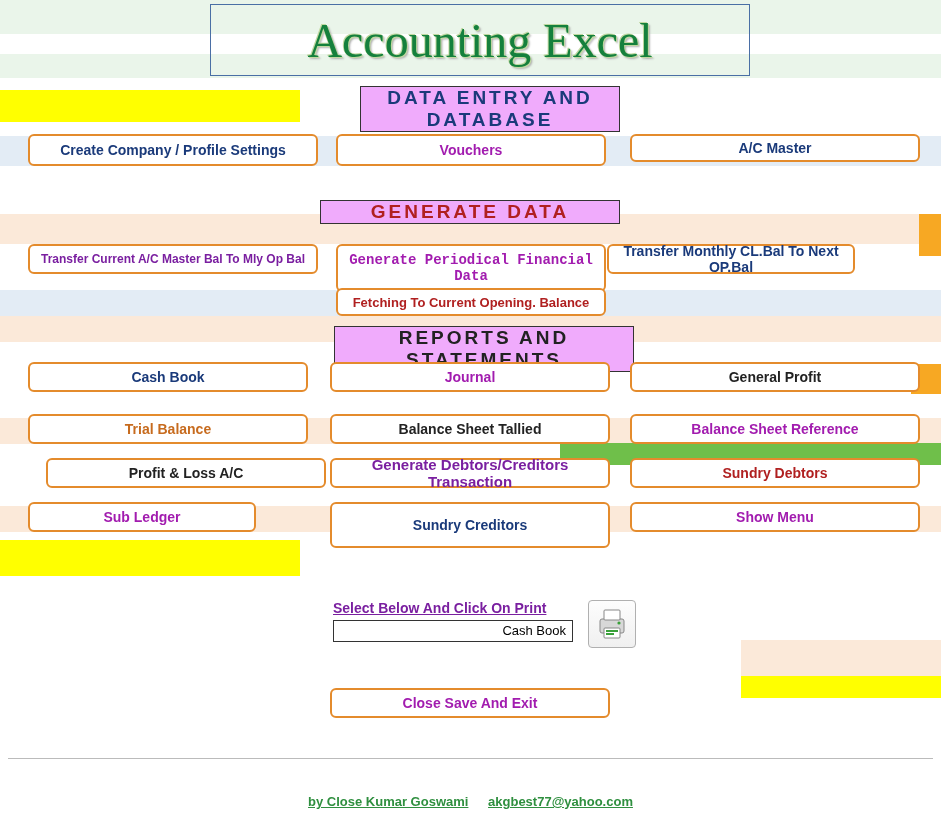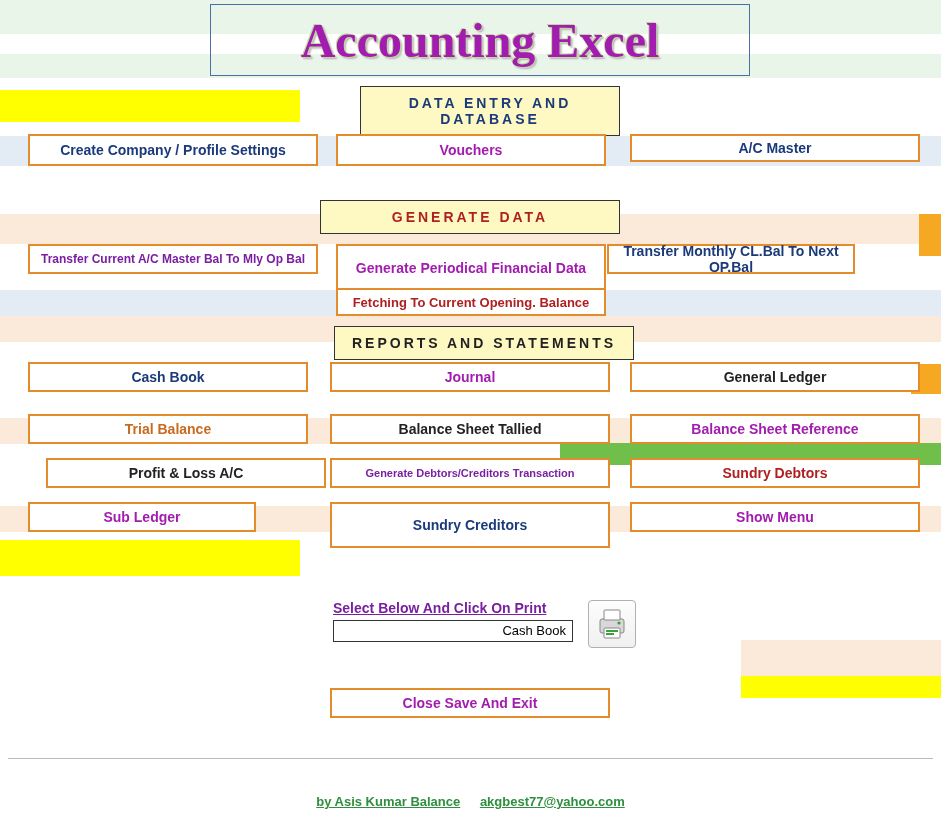--- a/index.html
+++ b/index.html
@@ -30,39 +30,39 @@
     border: 1.5px solid #4a6fa5;
     display: flex;
     align-items: center;
     justify-content: center;
     z-index: 2;
     background: transparent;
   }
   .title-text {
     font-family: Georgia, "Times New Roman", serif;
     font-size: 48px;
-    font-weight: bold;
-    color: #a21caf;
+    font-weight: normal;
+    color: #15803d;
     text-shadow: 1px 1px 0 #c0d8a0, -1px -1px 0 #c0d8a0, 2px 2px 2px #b0b0b0;
   }
   .section-header {
     position: absolute;
     border: 1.5px solid #333;
-    background: #fef9c3;
+    background: #f0abfc;
     text-align: center;
     font-weight: bold;
     letter-spacing: 3px;
-    font-size: 14px;
-    padding: 8px 0;
+    font-size: 19px;
+    padding: 0 0;
     z-index: 3;
   }
   .btn {
     position: absolute;
     border: 2px solid #e48b2c;
-    border-radius: 0;
+    border-radius: 6px;
     background: #fff;
     text-align: center;
     display: flex;
     align-items: center;
     justify-content: center;
     font-size: 14px;
     font-weight: bold;
     z-index: 3;
     padding: 12px 4px;
     cursor: pointer;
@@ -149,34 +149,34 @@
 
 <div class="section-header c-navy" style="top:86px;left:360px;width:260px;">DATA ENTRY AND DATABASE</div>
 <div class="section-header c-red" style="top:200px;left:320px;width:300px;border-width:1px;">GENERATE  DATA</div>
 <div class="section-header c-black" style="top:326px;left:320px;width:300px;border-width:1px;margin-left:14px;">REPORTS AND STATEMENTS</div>
 
 <button class="btn c-navy" style="top:134px;left:28px;width:290px;height:32px;">Create Company / Profile Settings</button>
 <button class="btn c-green" style="top:134px;left:336px;width:270px;height:32px;">Vouchers</button>
 <button class="btn c-navy" style="top:134px;left:630px;width:290px;height:24px;">A/C  Master</button>
 
 <button class="btn small c-purple" style="top:244px;left:28px;width:290px;height:30px;font-size:12px;">Transfer Current  A/C Master Bal  To Mly Op Bal</button>
-<button class="btn c-green" style="top:244px;left:336px;width:270px;height:48px;">Generate Periodical Financial Data</button>
+<button class="btn c-green" style="top:244px;left:336px;width:270px;height:48px;font-family:Liberation Mono, monospace;">Generate Periodical Financial Data</button>
 <button class="btn c-navy" style="top:244px;left:607px;width:248px;height:30px;">Transfer Monthly  CL.Bal To Next OP.Bal</button>
 <button class="btn c-red" style="top:288px;left:336px;width:270px;height:28px;font-size:13px;">Fetching  To Current Opening. Balance</button>
 
 <button class="btn c-navy" style="top:362px;left:28px;width:280px;height:30px;">Cash Book</button>
 <button class="btn c-green" style="top:362px;left:330px;width:280px;height:30px;">Journal</button>
-<button class="btn c-black" style="top:362px;left:630px;width:290px;height:30px;">General Ledger</button>
+<button class="btn c-black" style="top:362px;left:630px;width:290px;height:30px;">General Profit</button>
 
 <button class="btn c-orange" style="top:414px;left:28px;width:280px;height:30px;">Trial Balance</button>
 <button class="btn c-black" style="top:414px;left:330px;width:280px;height:30px;">Balance Sheet Tallied</button>
 <button class="btn c-green" style="top:414px;left:630px;width:290px;height:30px;">Balance Sheet Reference</button>
 
 <button class="btn c-black" style="top:458px;left:36px;width:280px;height:30px;margin-left:10px;">Profit &amp; Loss A/C</button>
-<button class="btn c-purple" style="top:458px;left:330px;width:280px;height:30px;font-size:11px;">Generate Debtors/Creditors Transaction</button>
+<button class="btn c-purple" style="top:458px;left:330px;width:280px;height:30px;font-size:15px;">Generate Debtors/Creditors Transaction</button>
 <button class="btn c-red" style="top:458px;left:630px;width:290px;height:30px;">Sundry Debtors</button>
 
 <button class="btn c-green" style="top:502px;left:28px;width:228px;height:30px;">Sub Ledger</button>
 <button class="btn c-navy" style="top:502px;left:330px;width:280px;height:46px;">Sundry Creditors</button>
 <button class="btn c-green" style="top:502px;left:630px;width:290px;height:30px;">Show Menu</button>
 
 <div class="print-label" style="top:600px;left:333px;">Select Below And Click On Print</div>
 <div class="print-select" style="top:620px;left:333px;width:240px;height:22px;">Cash Book</div>
 <div class="print-icon" style="top:600px;left:588px;">
   <svg width="36" height="36" viewBox="0 0 36 36">
@@ -186,15 +186,15 @@
     <circle cx="25" cy="17" r="1.6" fill="#3aa03a"></circle>
     <rect x="12" y="24" width="12" height="2" fill="#3aa03a"></rect>
     <rect x="12" y="27" width="8" height="2" fill="#3aa03a"></rect>
   </svg>
 </div>
 
 <button class="btn c-green" style="top:688px;left:330px;width:280px;height:30px;">Close Save And Exit</button>
 
 <div class="footer-line"></div>
 <div class="footer">
-  <a>by Asis Kumar Balance</a>
+  <a>by Close Kumar Goswami</a>
   <a>akgbest77@yahoo.com</a>
 </div>
 
 </body></html>

